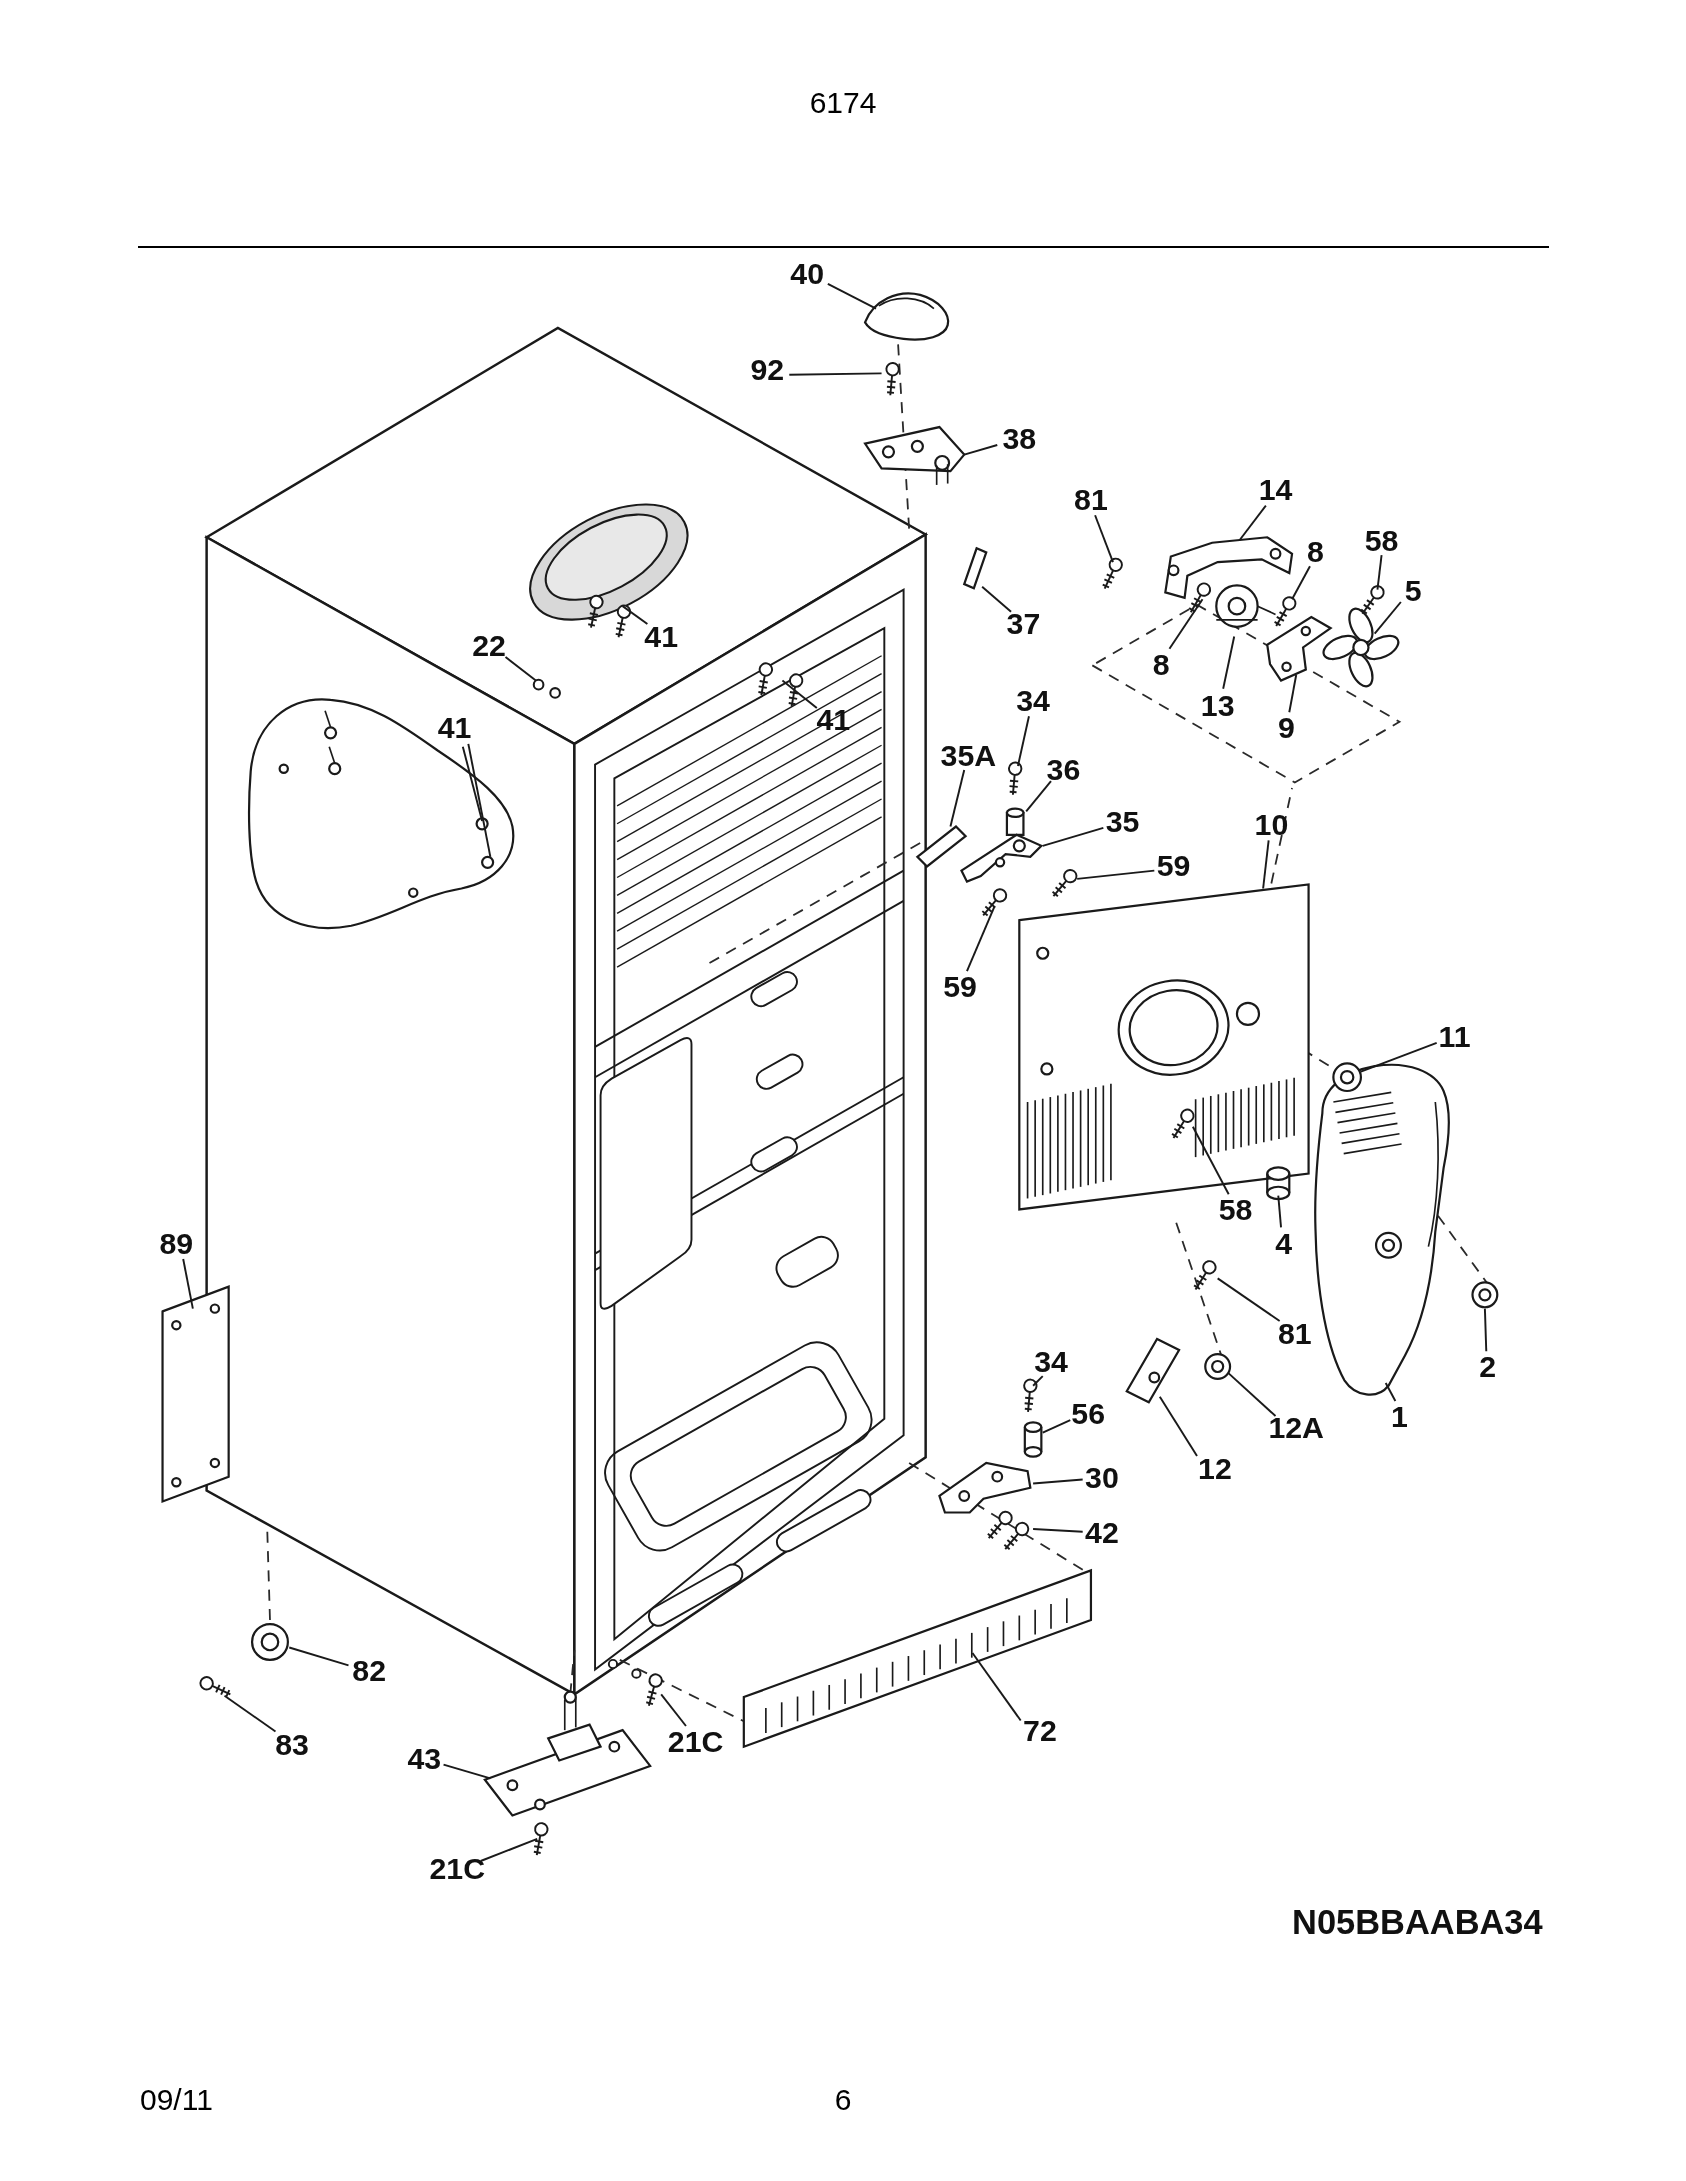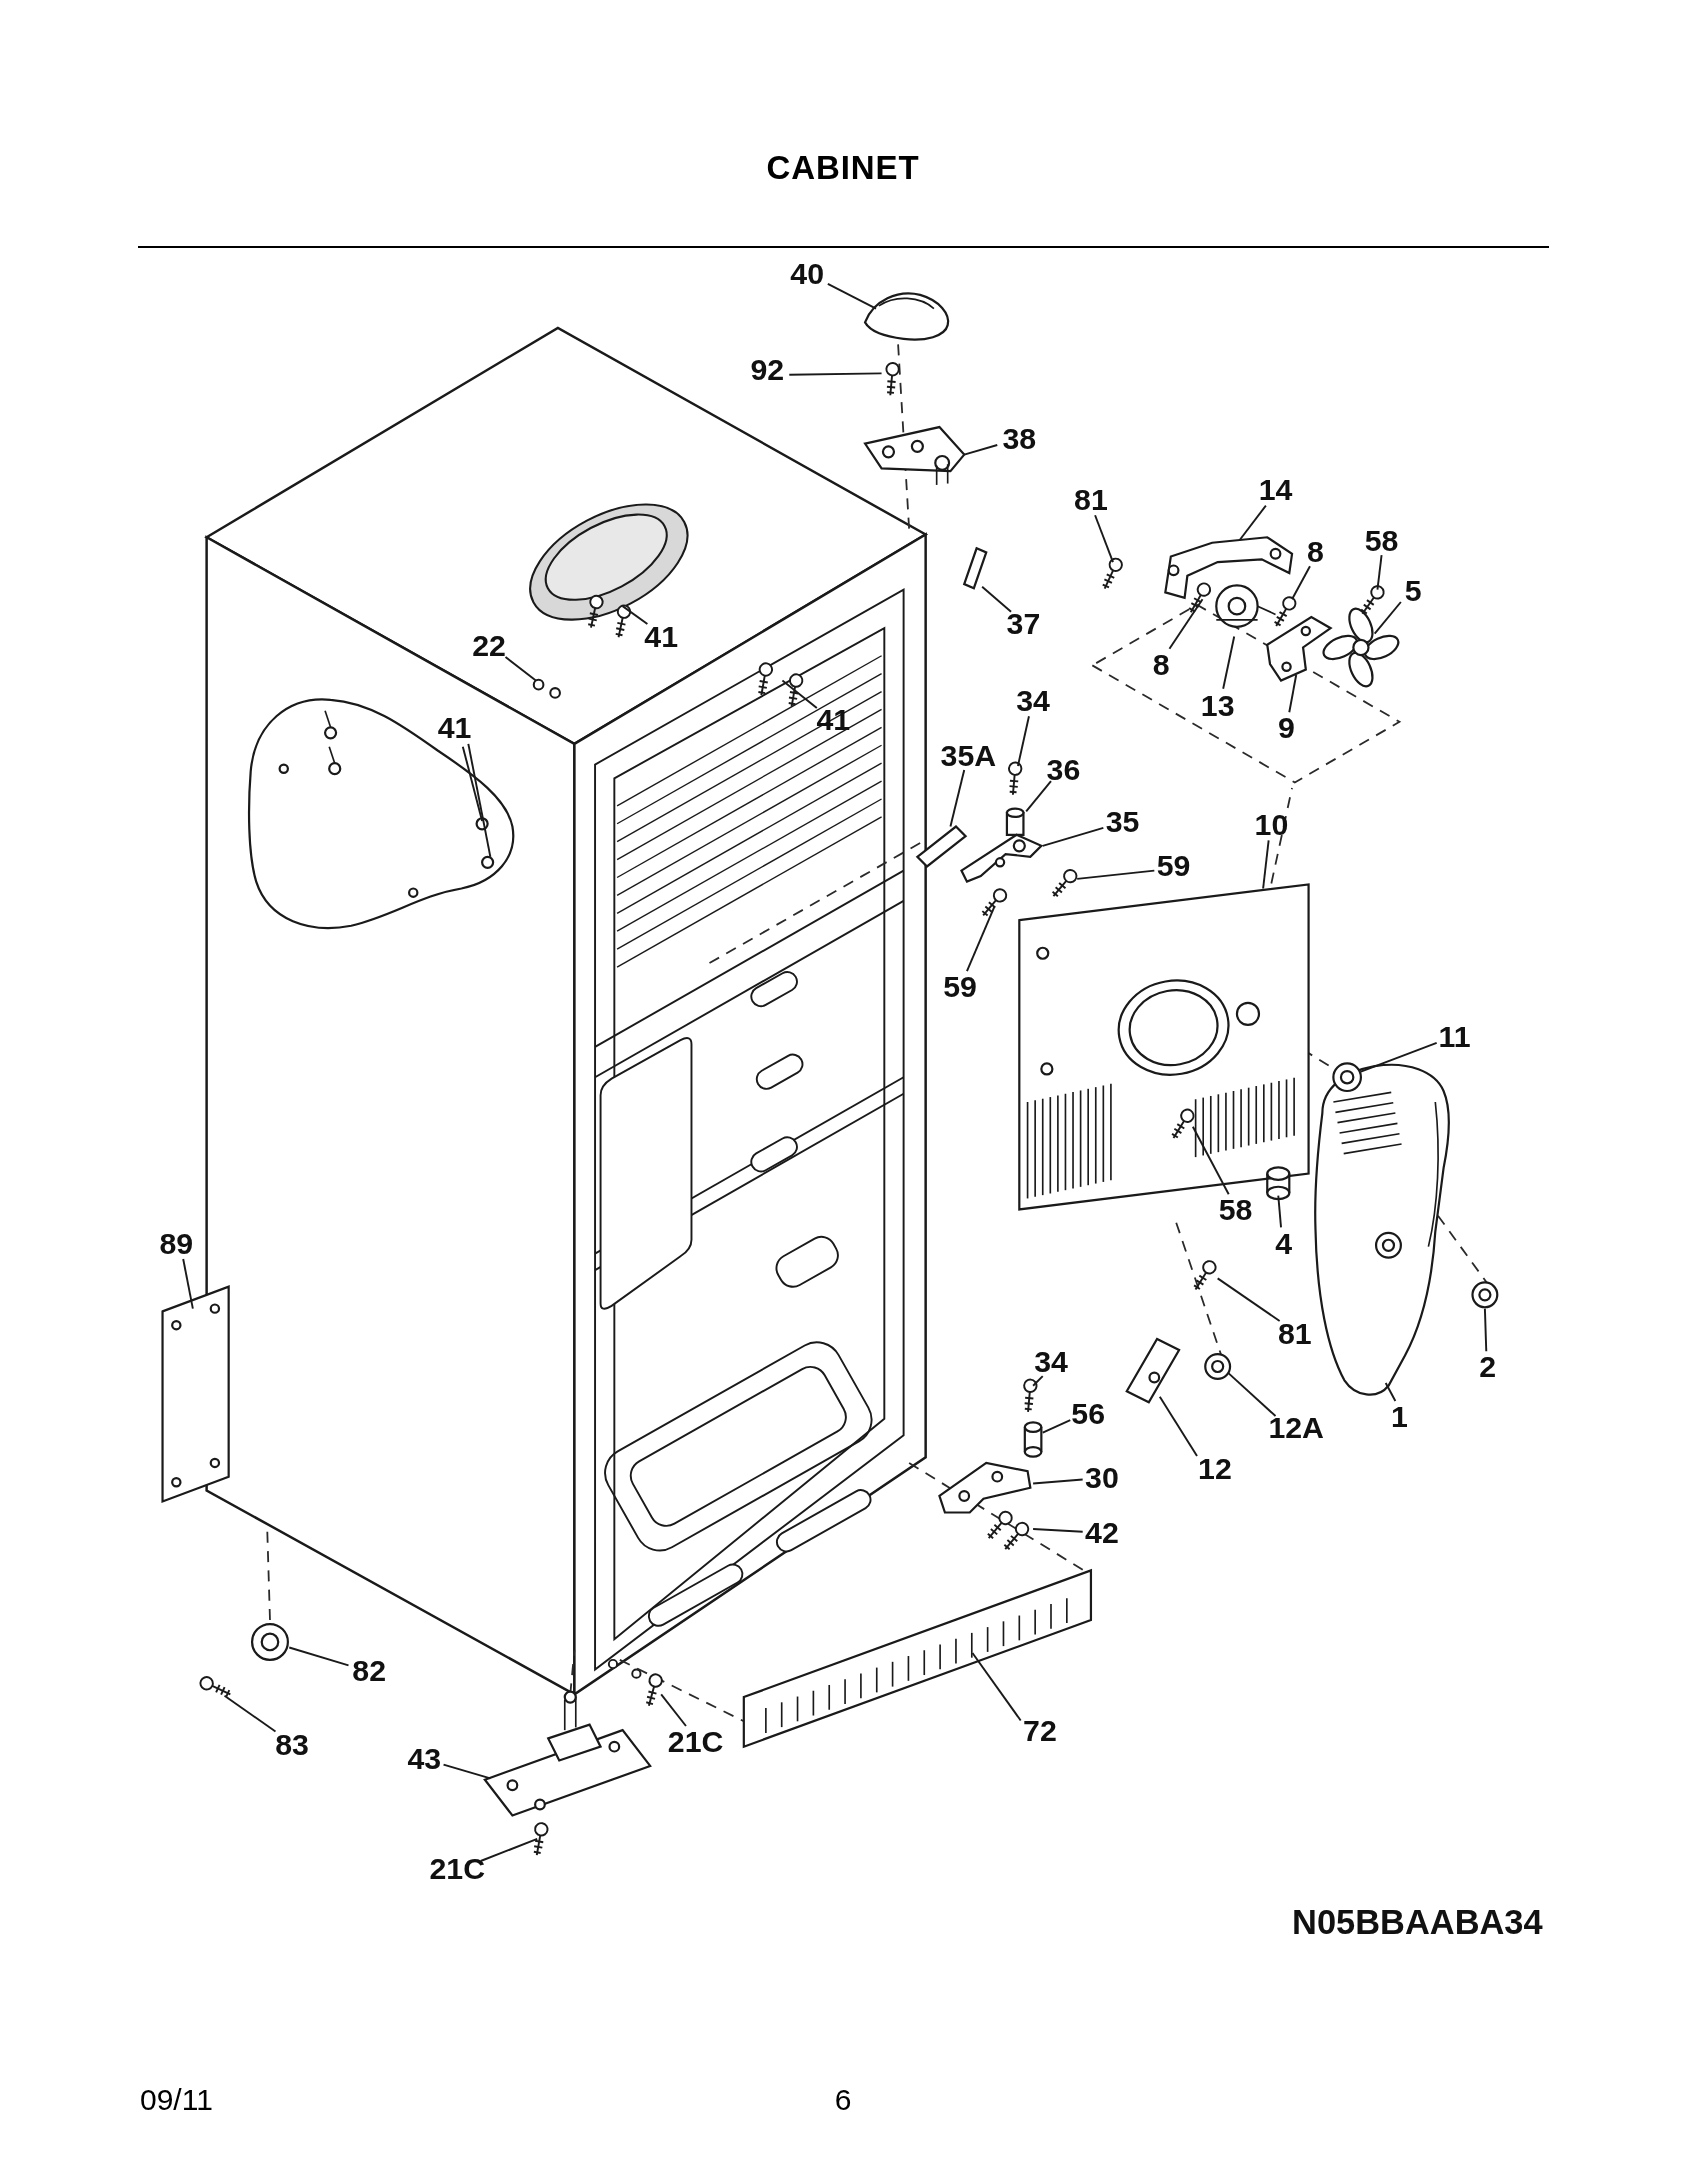--- a/index.html
+++ b/index.html
@@ -19,21 +19,21 @@
   .part{fill:#fff;stroke:#1a1a1a;stroke-width:1.6;}
   .thin{fill:none;stroke:#1a1a1a;stroke-width:1.2;}
   .dash{fill:none;stroke:#2a2a2a;stroke-width:1.3;stroke-dasharray:8 6;}
   .leader{stroke:#1a1a1a;stroke-width:1.4;}
 </style>
 </head>
 <body>
 
 <div class="page">
 
-  <div class="center title">CABINET</div>
+  <div class="center doc">6174</div>
   <div class="rule"></div>
 
   <svg class="diagram" width="1686" height="2182" viewBox="0 0 1224 1584" xmlns="http://www.w3.org/2000/svg">
 
     <defs>
       <g id="scr" stroke="#1a1a1a" fill="none" stroke-width="1.4">
         <circle cx="0" cy="0" r="4.5" fill="#fff"></circle>
         <line x1="0" y1="4.5" x2="0" y2="19"></line>
         <line x1="-3" y1="9" x2="3" y2="9"></line>
         <line x1="-3" y1="13" x2="3" y2="13"></line>

